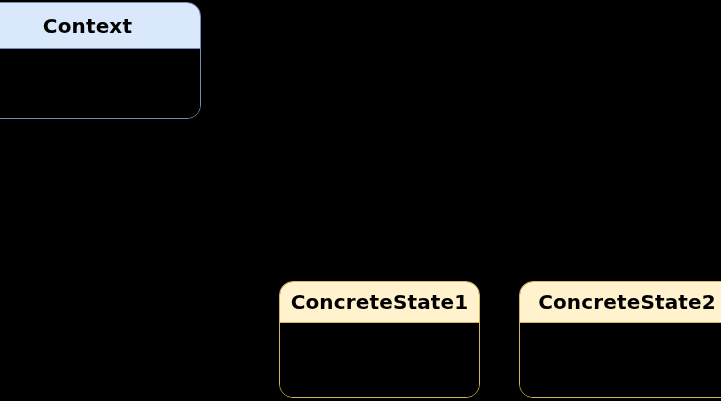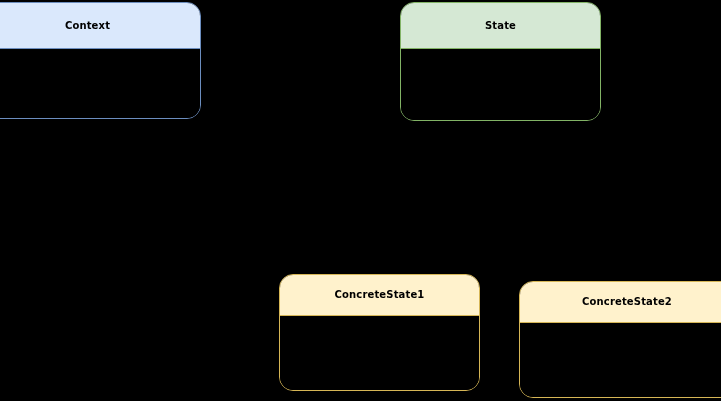--- a/index.html
+++ b/index.html
@@ -34,21 +34,21 @@
     width: 100%;
     display: flex;
     align-items: center;
     justify-content: center;
     border-bottom-style: solid;
     border-bottom-width: 1.4px;
     flex: none;
   }
   .uml-title {
     font-weight: bold;
-    font-size: 10px;
+    font-size: 20px;
     color: #000000;
     letter-spacing: 0.15px;
     white-space: nowrap;
     text-align: center;
     line-height: 1;
   }
   .uml-body {
     flex: 1 1 auto;
     background: #000000;
     width: 100%;
@@ -93,21 +93,21 @@
   #box-state {
     left: 400px;
     top: 2px;
     width: 201px;
     height: 119px;
   }
   #box-state .uml-header { height: 46px; }
 
   #box-concretestate1 {
     left: 279px;
-    top: 274px;
+    top: 281px;
     width: 201px;
     height: 117px;
   }
   #box-concretestate1 .uml-header { height: 41px; }
 
   #box-concretestate2 {
     left: 519px;
     top: 281px;
     width: 216px;
     height: 117px;
@@ -142,26 +142,20 @@
 
 <div id="canvas">
 
   <div class="uml-box theme-blue" id="box-context">
     <div class="uml-header">
       <span class="uml-title">Context</span>
     </div>
     <div class="uml-body"></div>
   </div>
 
-  <div class="uml-box theme-green" id="box-state">
-    <div class="uml-header">
-      <span class="uml-title">State</span>
-    </div>
-    <div class="uml-body"></div>
-  </div>
 
   <div class="uml-box theme-amber" id="box-concretestate1">
     <div class="uml-header">
       <span class="uml-title">ConcreteState1</span>
     </div>
     <div class="uml-body"></div>
   </div>
 
   <div class="uml-box theme-amber" id="box-concretestate2">
     <div class="uml-header">

